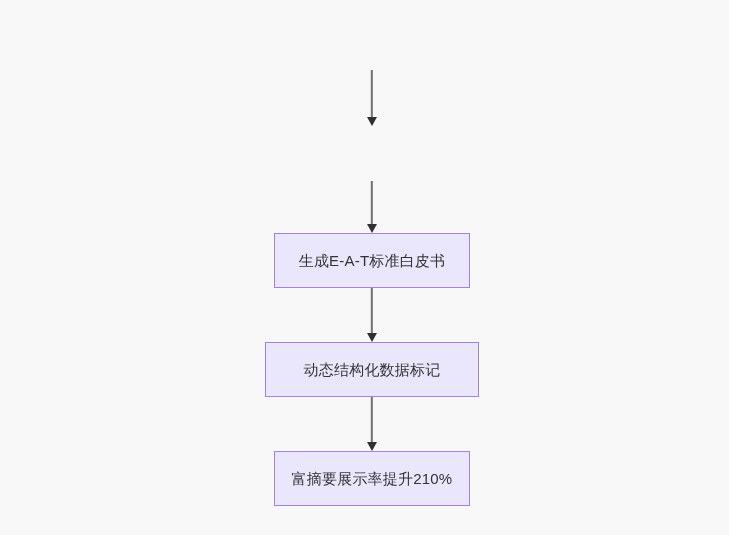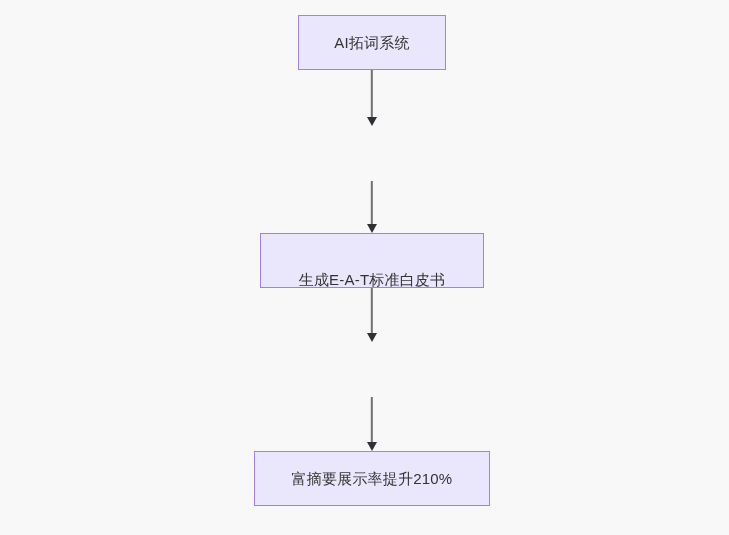--- a/index.html
+++ b/index.html
@@ -37,23 +37,23 @@
   .node-label {
     font-size: 15px;
     color: #333333;
     line-height: 1;
     letter-spacing: 0.2px;
     white-space: nowrap;
   }
 
   .n1 { top: 15px;  width: 148px; }
   .n2 { top: 126px; width: 191px; }
-  .n3 { top: 233px; width: 224px; align-items: flex-end; }
+  .n3 { top: 233px; width: 196px; }
   .n4 { top: 342px; width: 214px; }
-  .n5 { top: 451px; width: 236px; }
+  .n5 { top: 451px; width: 196px; }
 
   
   .edge {
     position: absolute;
     left: 372px;
     transform: translateX(-50%);
     width: 14px;
   }
   .edge .line {
     position: absolute;
@@ -82,23 +82,20 @@
   .e3 { top: 288px; height: 54px; }
   .e3 .line { height: 45px; }
   .e4 { top: 397px; height: 54px; }
   .e4 .line { height: 45px; }
 </style>
 </head>
 <body>
 
 <div id="flowchart">
 
-  <div class="node n1">
-    <span class="node-label">AI拓词系统</span>
-  </div>
 
   <div class="edge e1">
     <div class="line"></div>
     <div class="head"></div>
   </div>
 
 
   <div class="edge e2">
     <div class="line"></div>
     <div class="head"></div>
@@ -106,20 +103,23 @@
 
   <div class="node n3">
     <span class="node-label">生成E-A-T标准白皮书</span>
   </div>
 
   <div class="edge e3">
     <div class="line"></div>
     <div class="head"></div>
   </div>
 
+  <div class="node n4">
+    <span class="node-label">动态结构化数据标记</span>
+  </div>
 
   <div class="edge e4">
     <div class="line"></div>
     <div class="head"></div>
   </div>
 
   <div class="node n5">
     <span class="node-label">富摘要展示率提升210%</span>
   </div>
 

